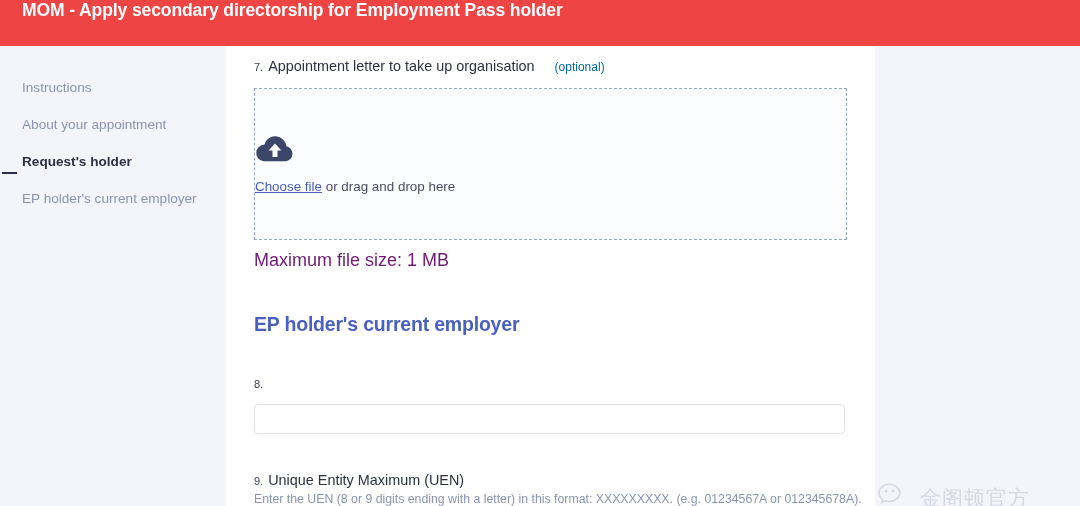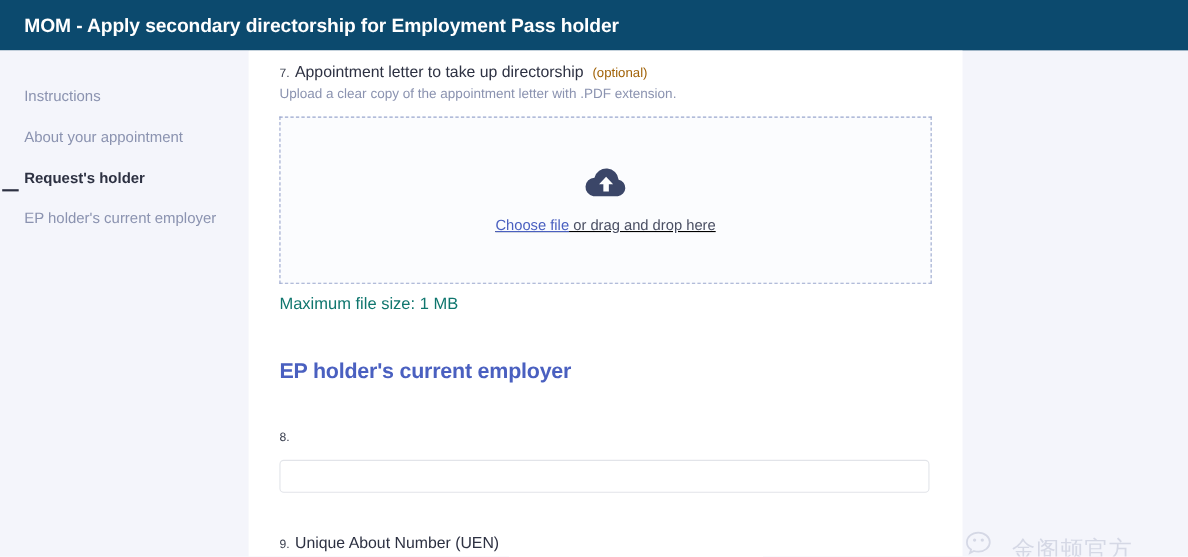--- a/index.html
+++ b/index.html
@@ -15,23 +15,23 @@
     background: #f4f5fb;
     position: relative;
   }
 
   
   .app-header {
     position: absolute;
     top: 0; left: 0;
     width: 1080px;
     height: 46px;
-    background: #0c4a6e;
-    display: flex;
-    align-items: center;
+    background: #ef4444;
+    display: flex;
+    align-items: flex-start;
   }
   .app-header-title {
     color: #ffffff;
     font-size: 17.5px;
     font-weight: bold;
     letter-spacing: -0.1px;
     padding-left: 22px;
     white-space: nowrap;
   }
 
@@ -104,59 +104,58 @@
     font-size: 11px;
     color: #3b4050;
     margin-right: 5px;
   }
   .q-title {
     font-size: 14.4px;
     color: #2d3142;
   }
   .q-optional {
     font-size: 12px;
-    color: #a16207;
-    margin-left: 8px;
+    color: #0369a1;
+    margin-left: 20px;
   }
   .q-help {
     font-size: 12.3px;
     color: #8b93b0;
     padding-top: 4px;
     white-space: nowrap;
   }
 
   
   .dropzone {
     margin-top: 14px;
     height: 152px;
     border: 1px dashed #9aa6cd;
     background: #fbfcfe;
     display: flex;
     flex-direction: column;
-    align-items: center;
+    align-items: flex-start;
     justify-content: center;
     cursor: pointer;
-    text-decoration: underline;
   }
   .cloud-icon { display: block; }
   .dz-text {
     margin-top: 10px;
     font-size: 13.4px;
     color: #4a4f63;
     white-space: nowrap;
   }
   .dz-link {
     color: #4a60c0;
     text-decoration: underline;
     cursor: pointer;
   }
   .maxsize {
     margin-top: 10px;
-    font-size: 15px;
-    color: #0f766e;
+    font-size: 18px;
+    color: #701a75;
   }
 
   
   .section-heading {
     margin-top: 42px;
     font-size: 19.5px;
     font-weight: bold;
     color: #4a60c0;
     letter-spacing: -0.2px;
   }
@@ -225,24 +224,23 @@
 
 
   </nav>
 
   <main class="content-panel">
     <div class="content-inner">
 
       <section class="question">
         <div class="q-label">
           <span class="q-num">7.</span>
-          <span class="q-title">Appointment letter to take up directorship</span>
+          <span class="q-title">Appointment letter to take up organisation</span>
           <span class="q-optional">(optional)</span>
         </div>
-        <div class="q-help">Upload a clear copy of the appointment letter with .PDF extension.</div>
 
         <div class="dropzone">
           <span class="cloud-icon">
             <svg width="40" height="30" viewBox="0 0 40 30">
               <path fill="#3b4668" d="M31.4 11.3A11.2 11.2 0 0 0 9.4 9.6 8.4 8.4 0 0 0 8.4 26.3h22.3a7.6 7.6 0 0 0 0.7-15z"></path>
               <path fill="#ffffff" d="M20 8.6l6.4 6.9h-3.9v6.6h-5v-6.6h-3.9z"></path>
             </svg>
           </span>
           <div class="dz-text">
             <span class="dz-link">Choose file</span><span> or drag and drop here</span>
@@ -257,21 +255,21 @@
       <section class="question q-block-8">
         <div class="q-label">
           <span class="q-num">8.</span>
         </div>
         <input class="text-input" type="text" placeholder="" style="">
       </section>
 
       <section class="question q-block-9">
         <div class="q-label">
           <span class="q-num">9.</span>
-          <span class="q-title">Unique About Number (UEN)</span>
+          <span class="q-title">Unique Entity Maximum (UEN)</span>
         </div>
         <div class="q-help">Enter the UEN (8 or 9 digits ending with a letter) in this format: XXXXXXXXX. (e.g. 01234567A or 012345678A).</div>
 
       </section>
 
     </div>
   </main>
 
   <div class="watermark">
     <span>

